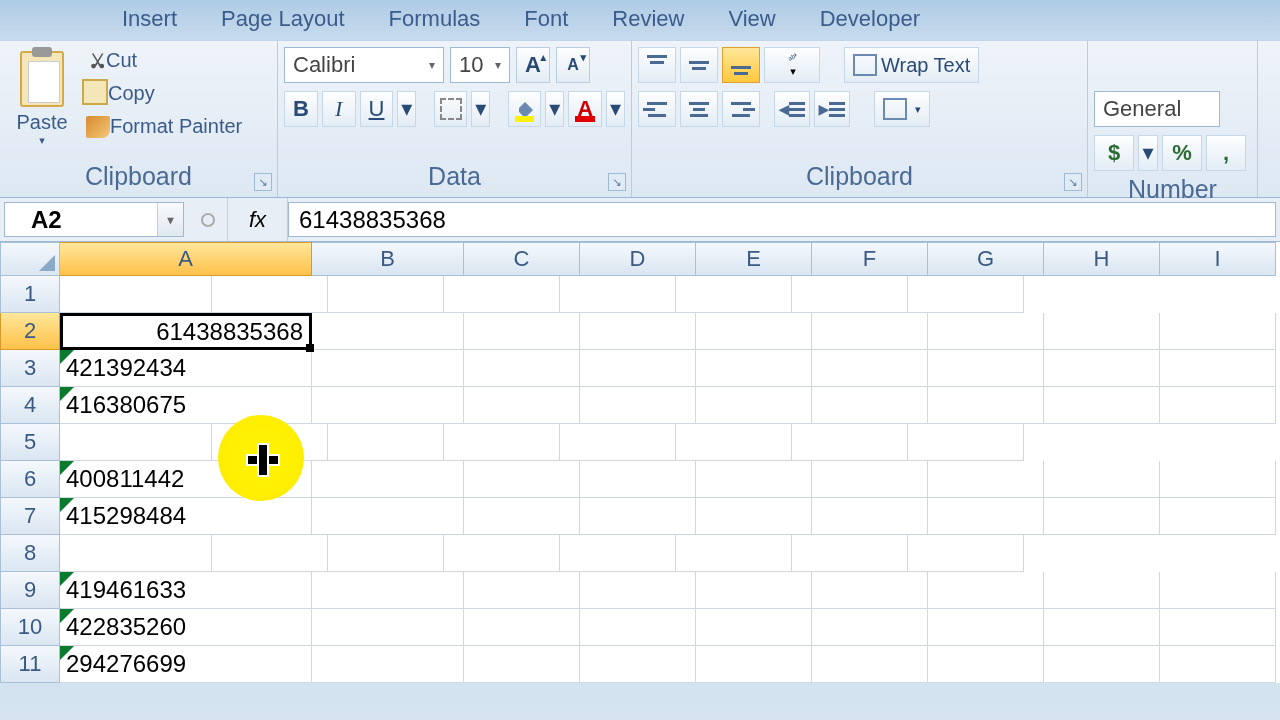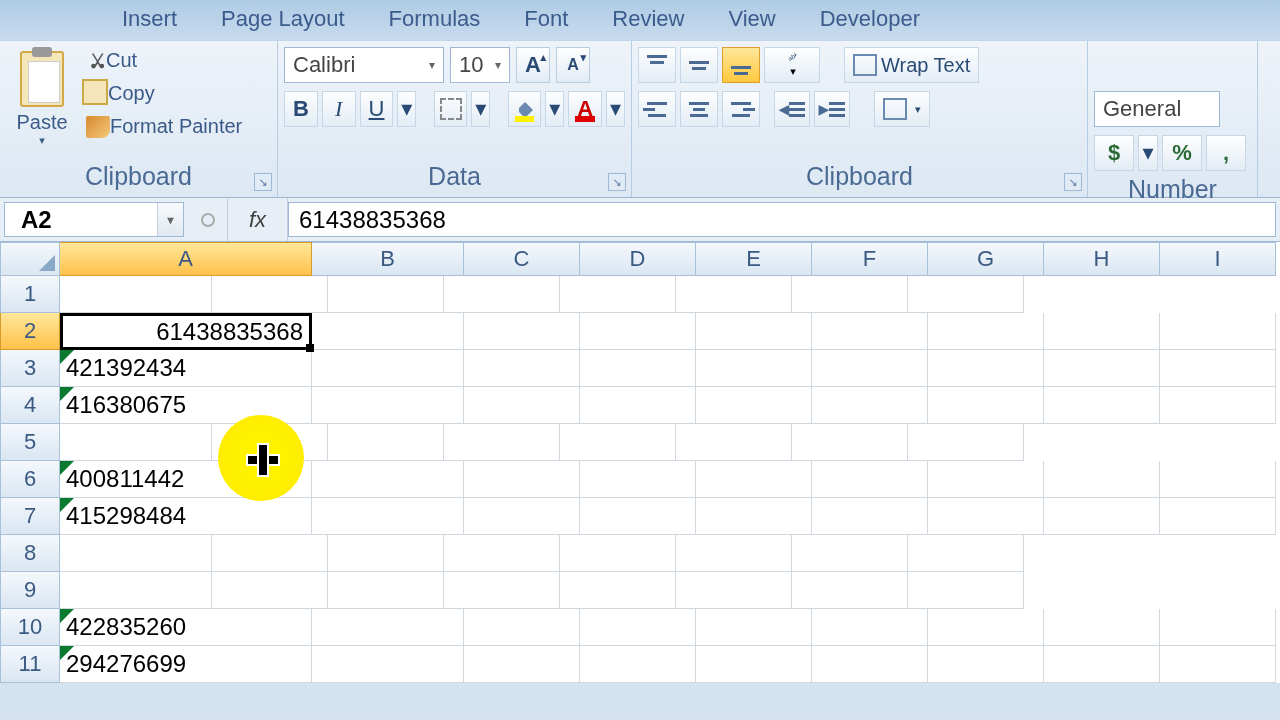--- a/index.html
+++ b/index.html
@@ -63,25 +63,25 @@
 .indent-lines div { width: 16px; height: 3px; background: #4a6a94; }
 
 
 .number-body { display: flex; flex-direction: column; gap: 8px; }
 .num-select { width: 126px; height: 36px; background: #fff; border: 1px solid #9db9d6; display: flex; align-items: center; padding: 0 8px; font-size: 22px; color: #444; margin-top: 44px; }
 .num-btns { display: flex; gap: 4px; }
 .num-btn { width: 40px; height: 36px; border: 1px solid #c6d7e8; background: linear-gradient(#fdfefe, #e3ecf5); display: flex; align-items: center; justify-content: center; font-size: 22px; font-weight: bold; color: #2a6a34; }
 
 
 .formula-bar { display: flex; background: #e8eef5; border-bottom: 1px solid #9db9d6; height: 44px; align-items: stretch; }
-.name-box { width: 180px; background: #fff; border: 1px solid #9db9d6; margin: 4px; display: flex; align-items: center; padding: 0 16px; font-size: 24px; font-weight: bold; position: relative; }
+.name-box { width: 180px; background: #fff; border: 1px solid #9db9d6; margin: 4px; display: flex; align-items: center; padding: 0 26px; font-size: 24px; font-weight: bold; position: relative; }
 .name-dd { position: absolute; right: 0; top: 0; bottom: 0; width: 26px; border-left: 1px solid #c0d0e0; display: flex; align-items: center; justify-content: center; font-size: 12px; color: #666; background: linear-gradient(#f8fafc,#e0e8f0);}
 .fbar-circle { width: 40px; display: flex; align-items: center; justify-content: center; border-right: 1px solid #c0d0e0; }
 .fbar-circle span { width: 14px; height: 14px; border: 2px solid #aaa; border-radius: 50%; }
-.fx-label { width: 60px; display: flex; align-items: center; justify-content: center; font-style: italic; font-size: 22px; color: #404040; border-right: 1px solid #c0d0e0; }
+.fx-label { width: 60px; display: flex; align-items: center; justify-content: center; font-style: italic; font-size: 22px; color: #000000; border-right: 1px solid #c0d0e0; }
 .fbar-input { flex: 1; background: #fff; border: 1px solid #9db9d6; margin: 4px 4px 4px 0; display: flex; align-items: center; padding: 0 10px; font-size: 24px; }
 
 
 .grid { display: flex; flex-direction: column; background: #fff; }
 .col-headers { display: flex; height: 34px; }
 .corner { width: 60px; background: linear-gradient(#f4f8fc, #dae6f2); border: 1px solid #a9c0d9; position: relative; }
 .corner::after { content: ''; position: absolute; right: 4px; bottom: 4px; border: 8px solid transparent; border-right-color: #8aa8c8; border-bottom-color: #8aa8c8; }
 .col-h { background: linear-gradient(#f4f8fc, #dae6f2); border: 1px solid #a9c0d9; border-left: none; display: flex; align-items: center; justify-content: center; font-size: 22px; color: #3b5a82; }
 .col-h.selected { background: linear-gradient(#ffe79a, #ffc14a); border-color: #d89a28; }
 .col-a { width: 252px; } .col-b { width: 152px; } .col-c { width: 116px; } .col-d { width: 116px; } .col-e { width: 116px; } .col-f { width: 116px; } .col-g { width: 116px; } .col-h2 { width: 116px; } .col-i { width: 116px; }
@@ -397,20 +397,21 @@
         <div class="cell col-c"></div>
         <div class="cell col-d"></div>
         <div class="cell col-e"></div>
         <div class="cell col-f"></div>
         <div class="cell col-g"></div>
         <div class="cell col-h2"></div>
         <div class="cell col-i"></div>
       </div>
       <div class="row">
         <div class="row-h">9</div>
+        <div class="cell col-a green-triangle">419461633</div>
         <div class="cell col-b"></div>
         <div class="cell col-c"></div>
         <div class="cell col-d"></div>
         <div class="cell col-e"></div>
         <div class="cell col-f"></div>
         <div class="cell col-g"></div>
         <div class="cell col-h2"></div>
         <div class="cell col-i"></div>
       </div>
       <div class="row">

